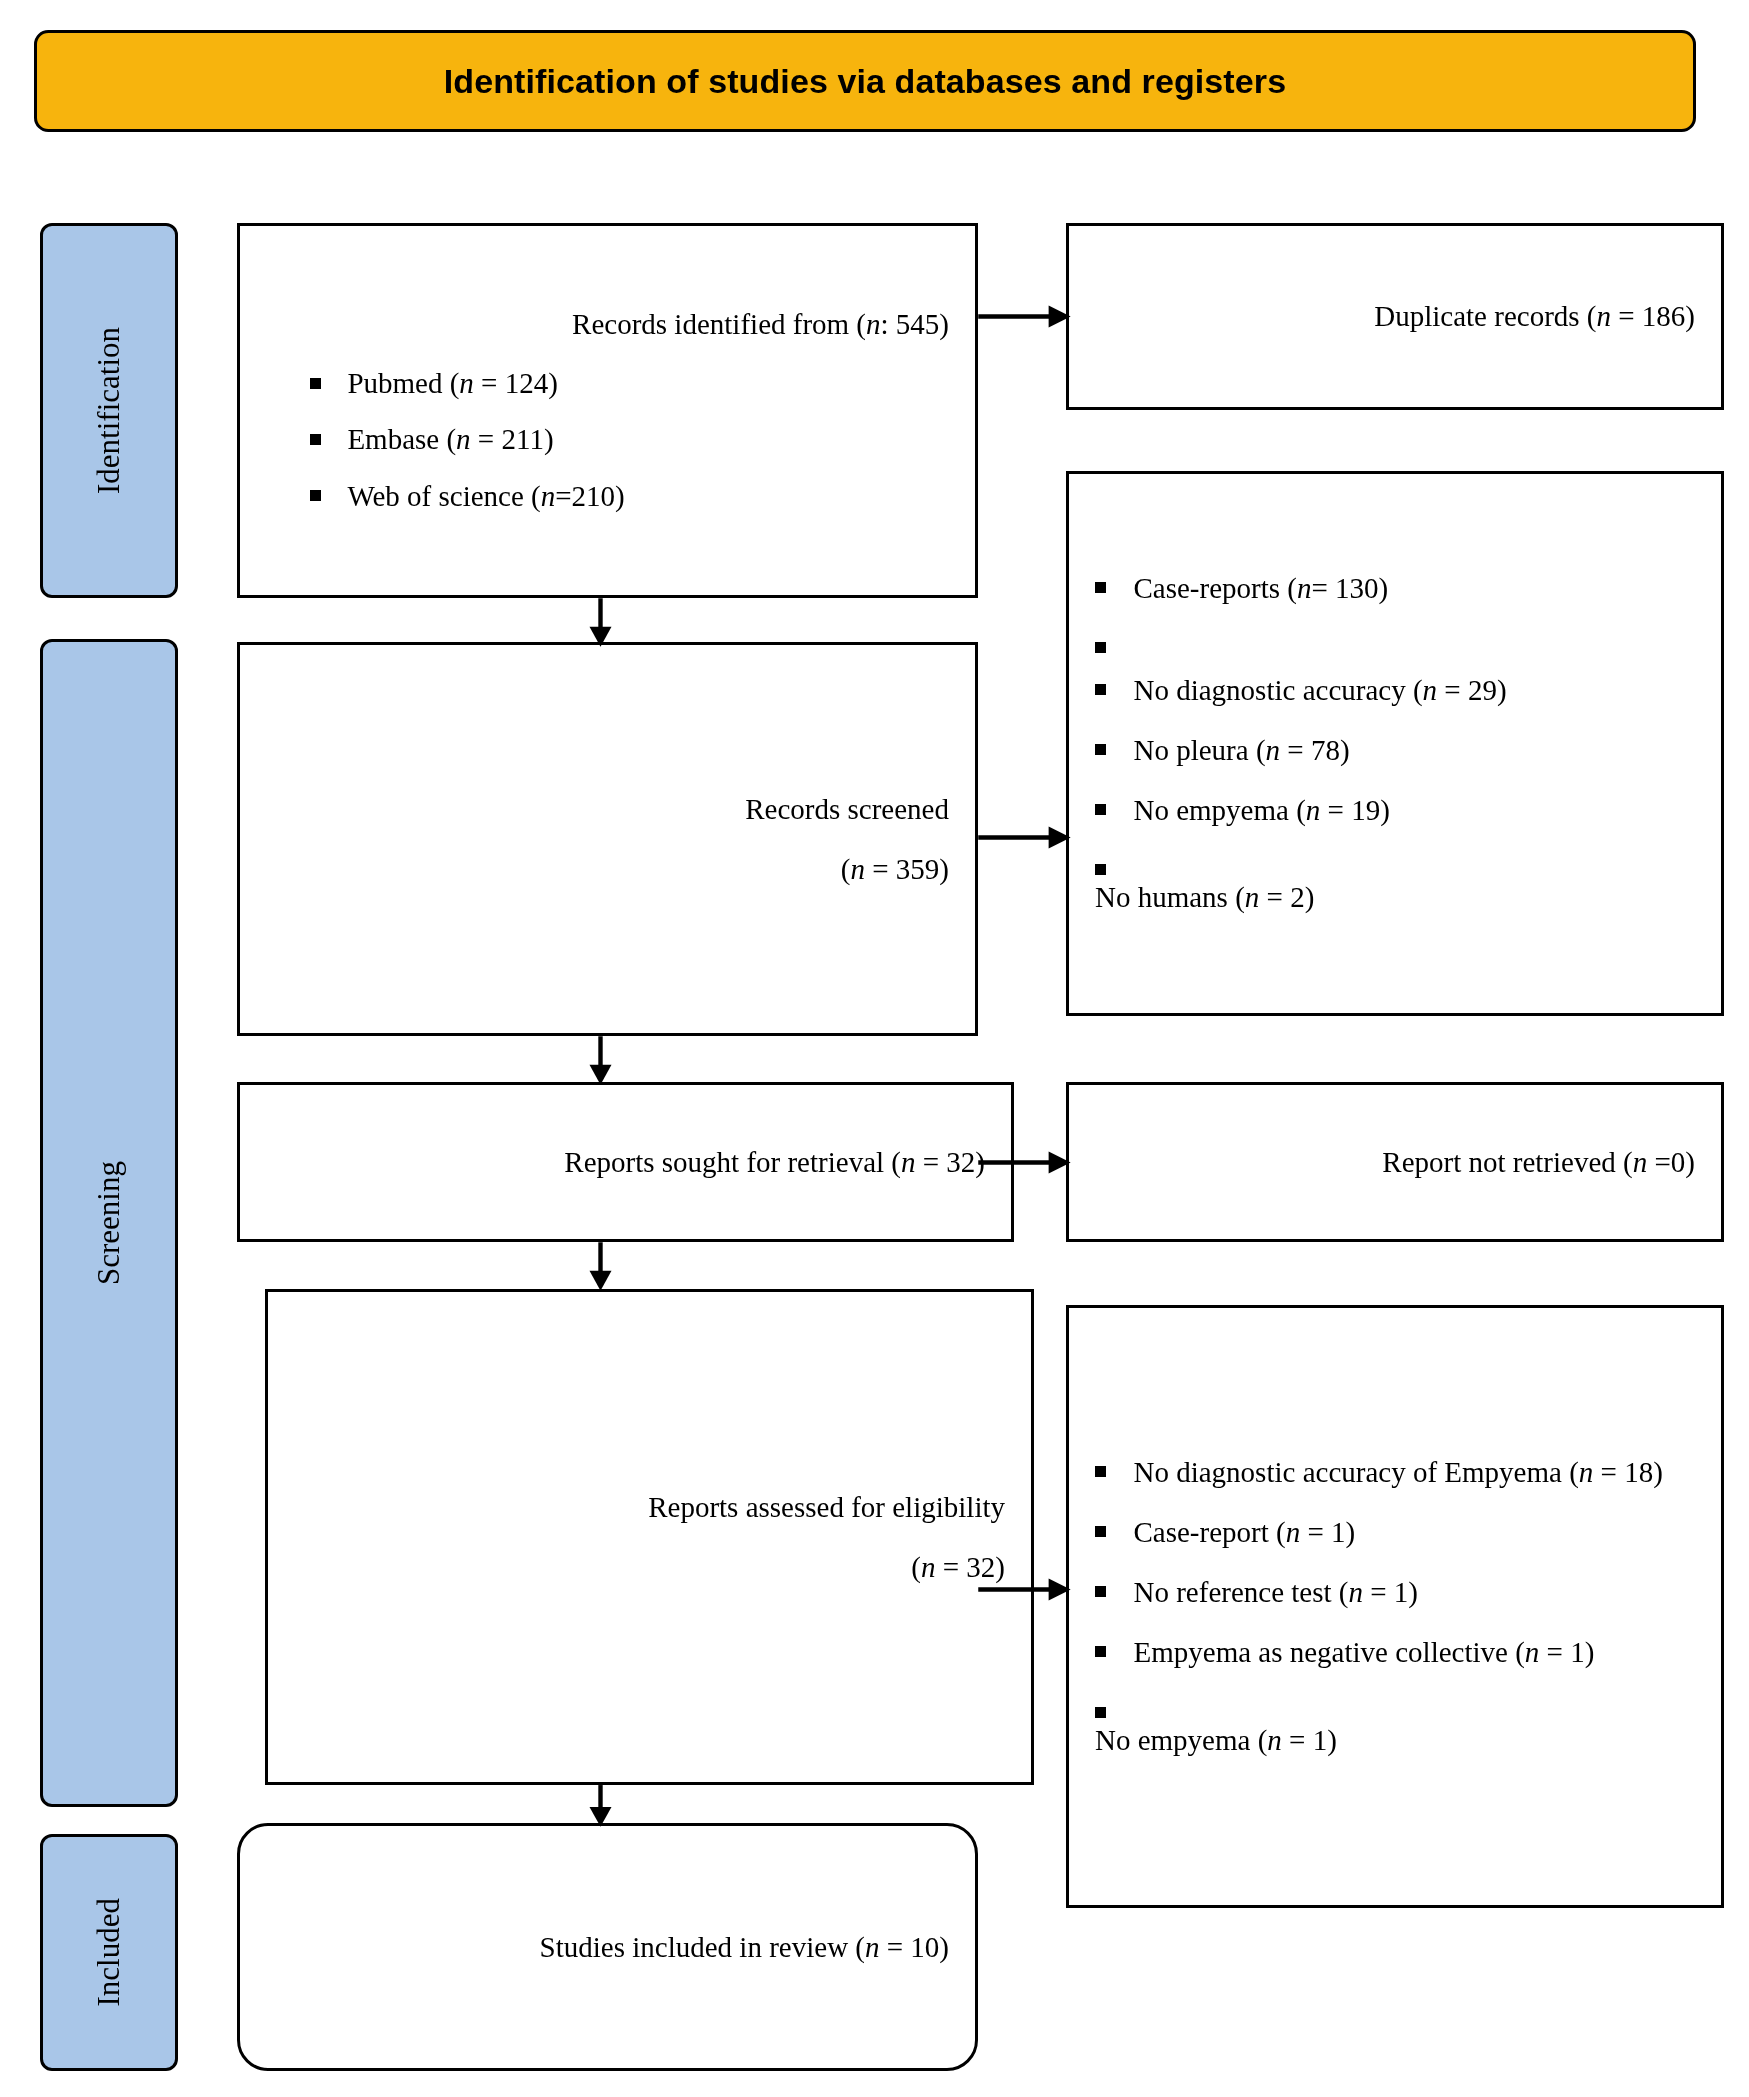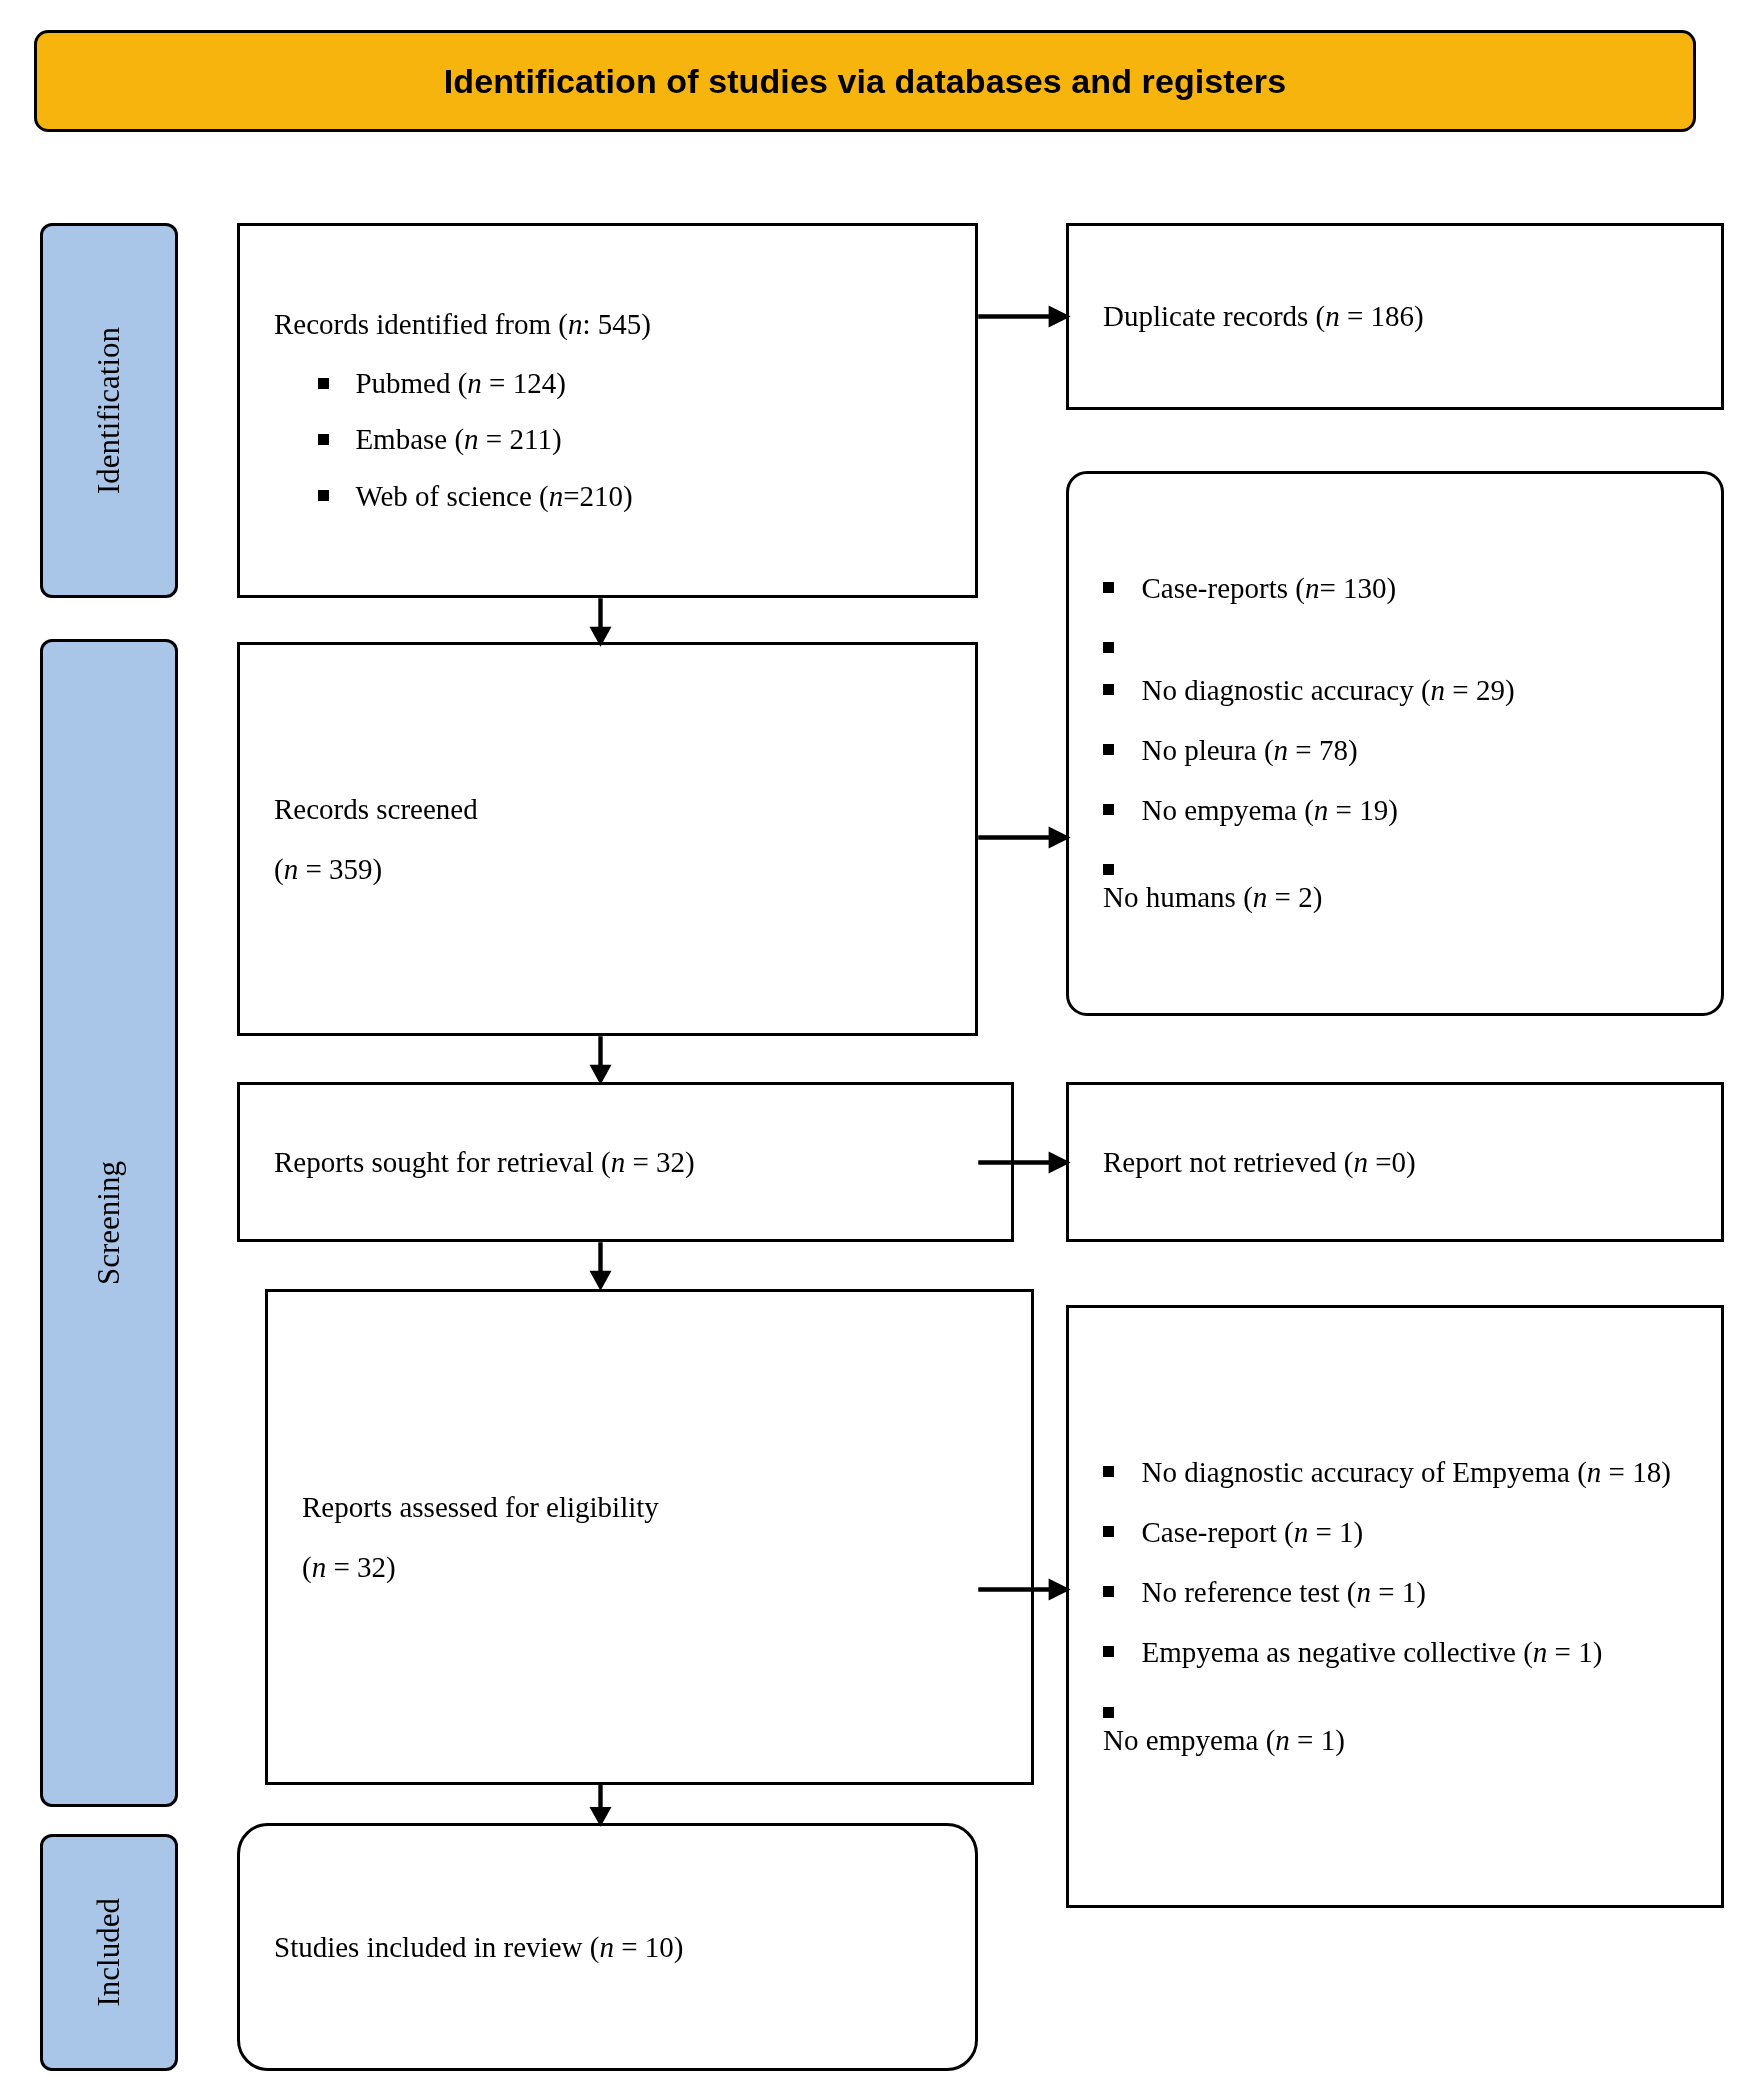--- a/index.html
+++ b/index.html
@@ -60,21 +60,22 @@
   #stage-identification { left: 40px; top: 223px; width: 138px; height: 375px; }
   #stage-screening      { left: 40px; top: 639px; width: 138px; height: 1168px; }
   #stage-included       { left: 40px; top: 1834px; width: 138px; height: 237px; }
 
   
   .box {
     position: absolute;
     background: #ffffff;
     border: 3.9px solid #000000;
     box-sizing: border-box;
-    padding: 12px;
+    padding: 4px;
+    text-align: right;
   }
   .box-inner {
     width: 100%;
     height: 100%;
     box-sizing: border-box;
     display: flex;
     flex-direction: column;
     justify-content: center;
     padding: 14.3px 22px;
   }
@@ -120,21 +121,21 @@
 
   
   #box-identified   { left: 237px; top: 223px;  width: 741px; height: 375px; }
   #box-screened     { left: 237px; top: 642px; width: 741px; height: 394px; }
   #box-sought       { left: 237px; top: 1082px; width: 777px; height: 160px; }
   #box-assessed     { left: 239px; top: 1289px; width: 769px; height: 496px; margin-left: 26px; }
   #box-included     { left: 237px; top: 1823px; width: 741px; height: 248px; border-radius: 31px; }
 
   
   #box-duplicates   { left: 1066px; top: 223px;  width: 658px; height: 187px; }
-  #box-excluded1    { left: 1066px; top: 471px;  width: 658px; height: 545px; border-radius: 21px; }
+  #box-excluded1    { left: 1066px; top: 471px;  width: 658px; height: 545px; }
   #box-notretrieved { left: 1066px; top: 1082px; width: 658px; height: 160px; }
   #box-excluded2    { left: 1066px; top: 1305px; width: 658px; height: 603px; }
 
   
   .conn { position: absolute; }
   .conn svg { display: block; }
 </style>
 </head>
 <body>
 

